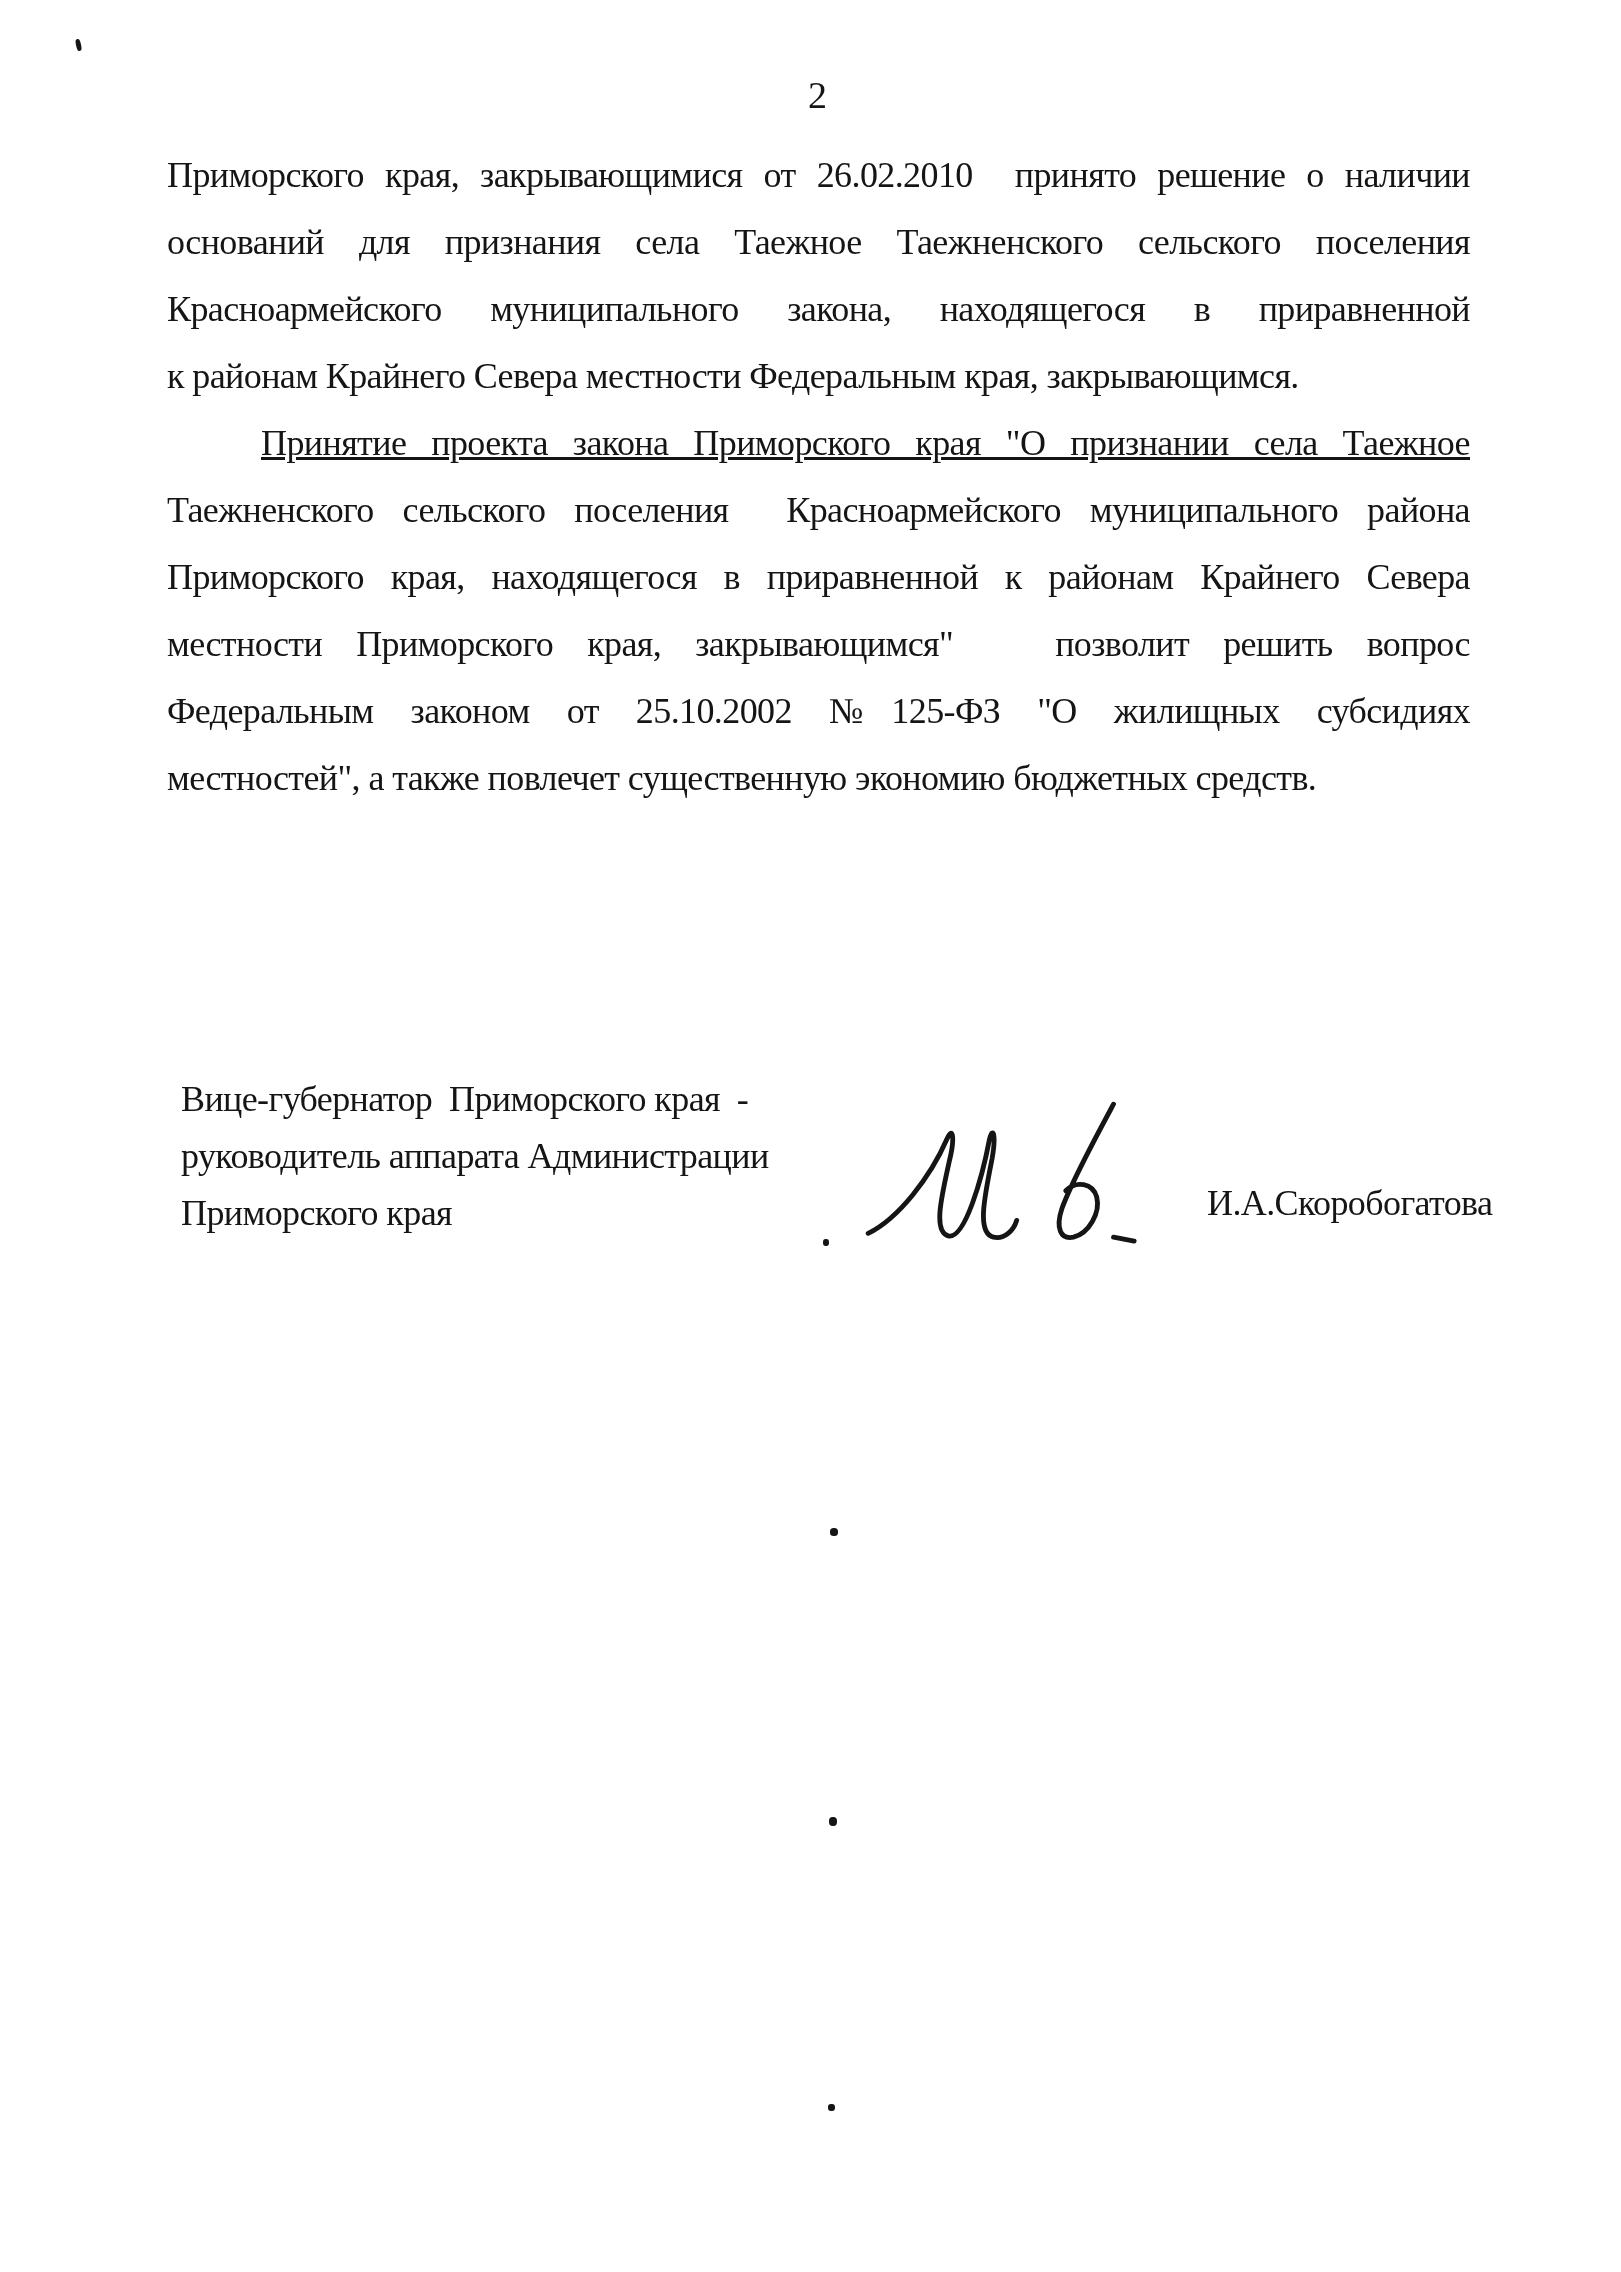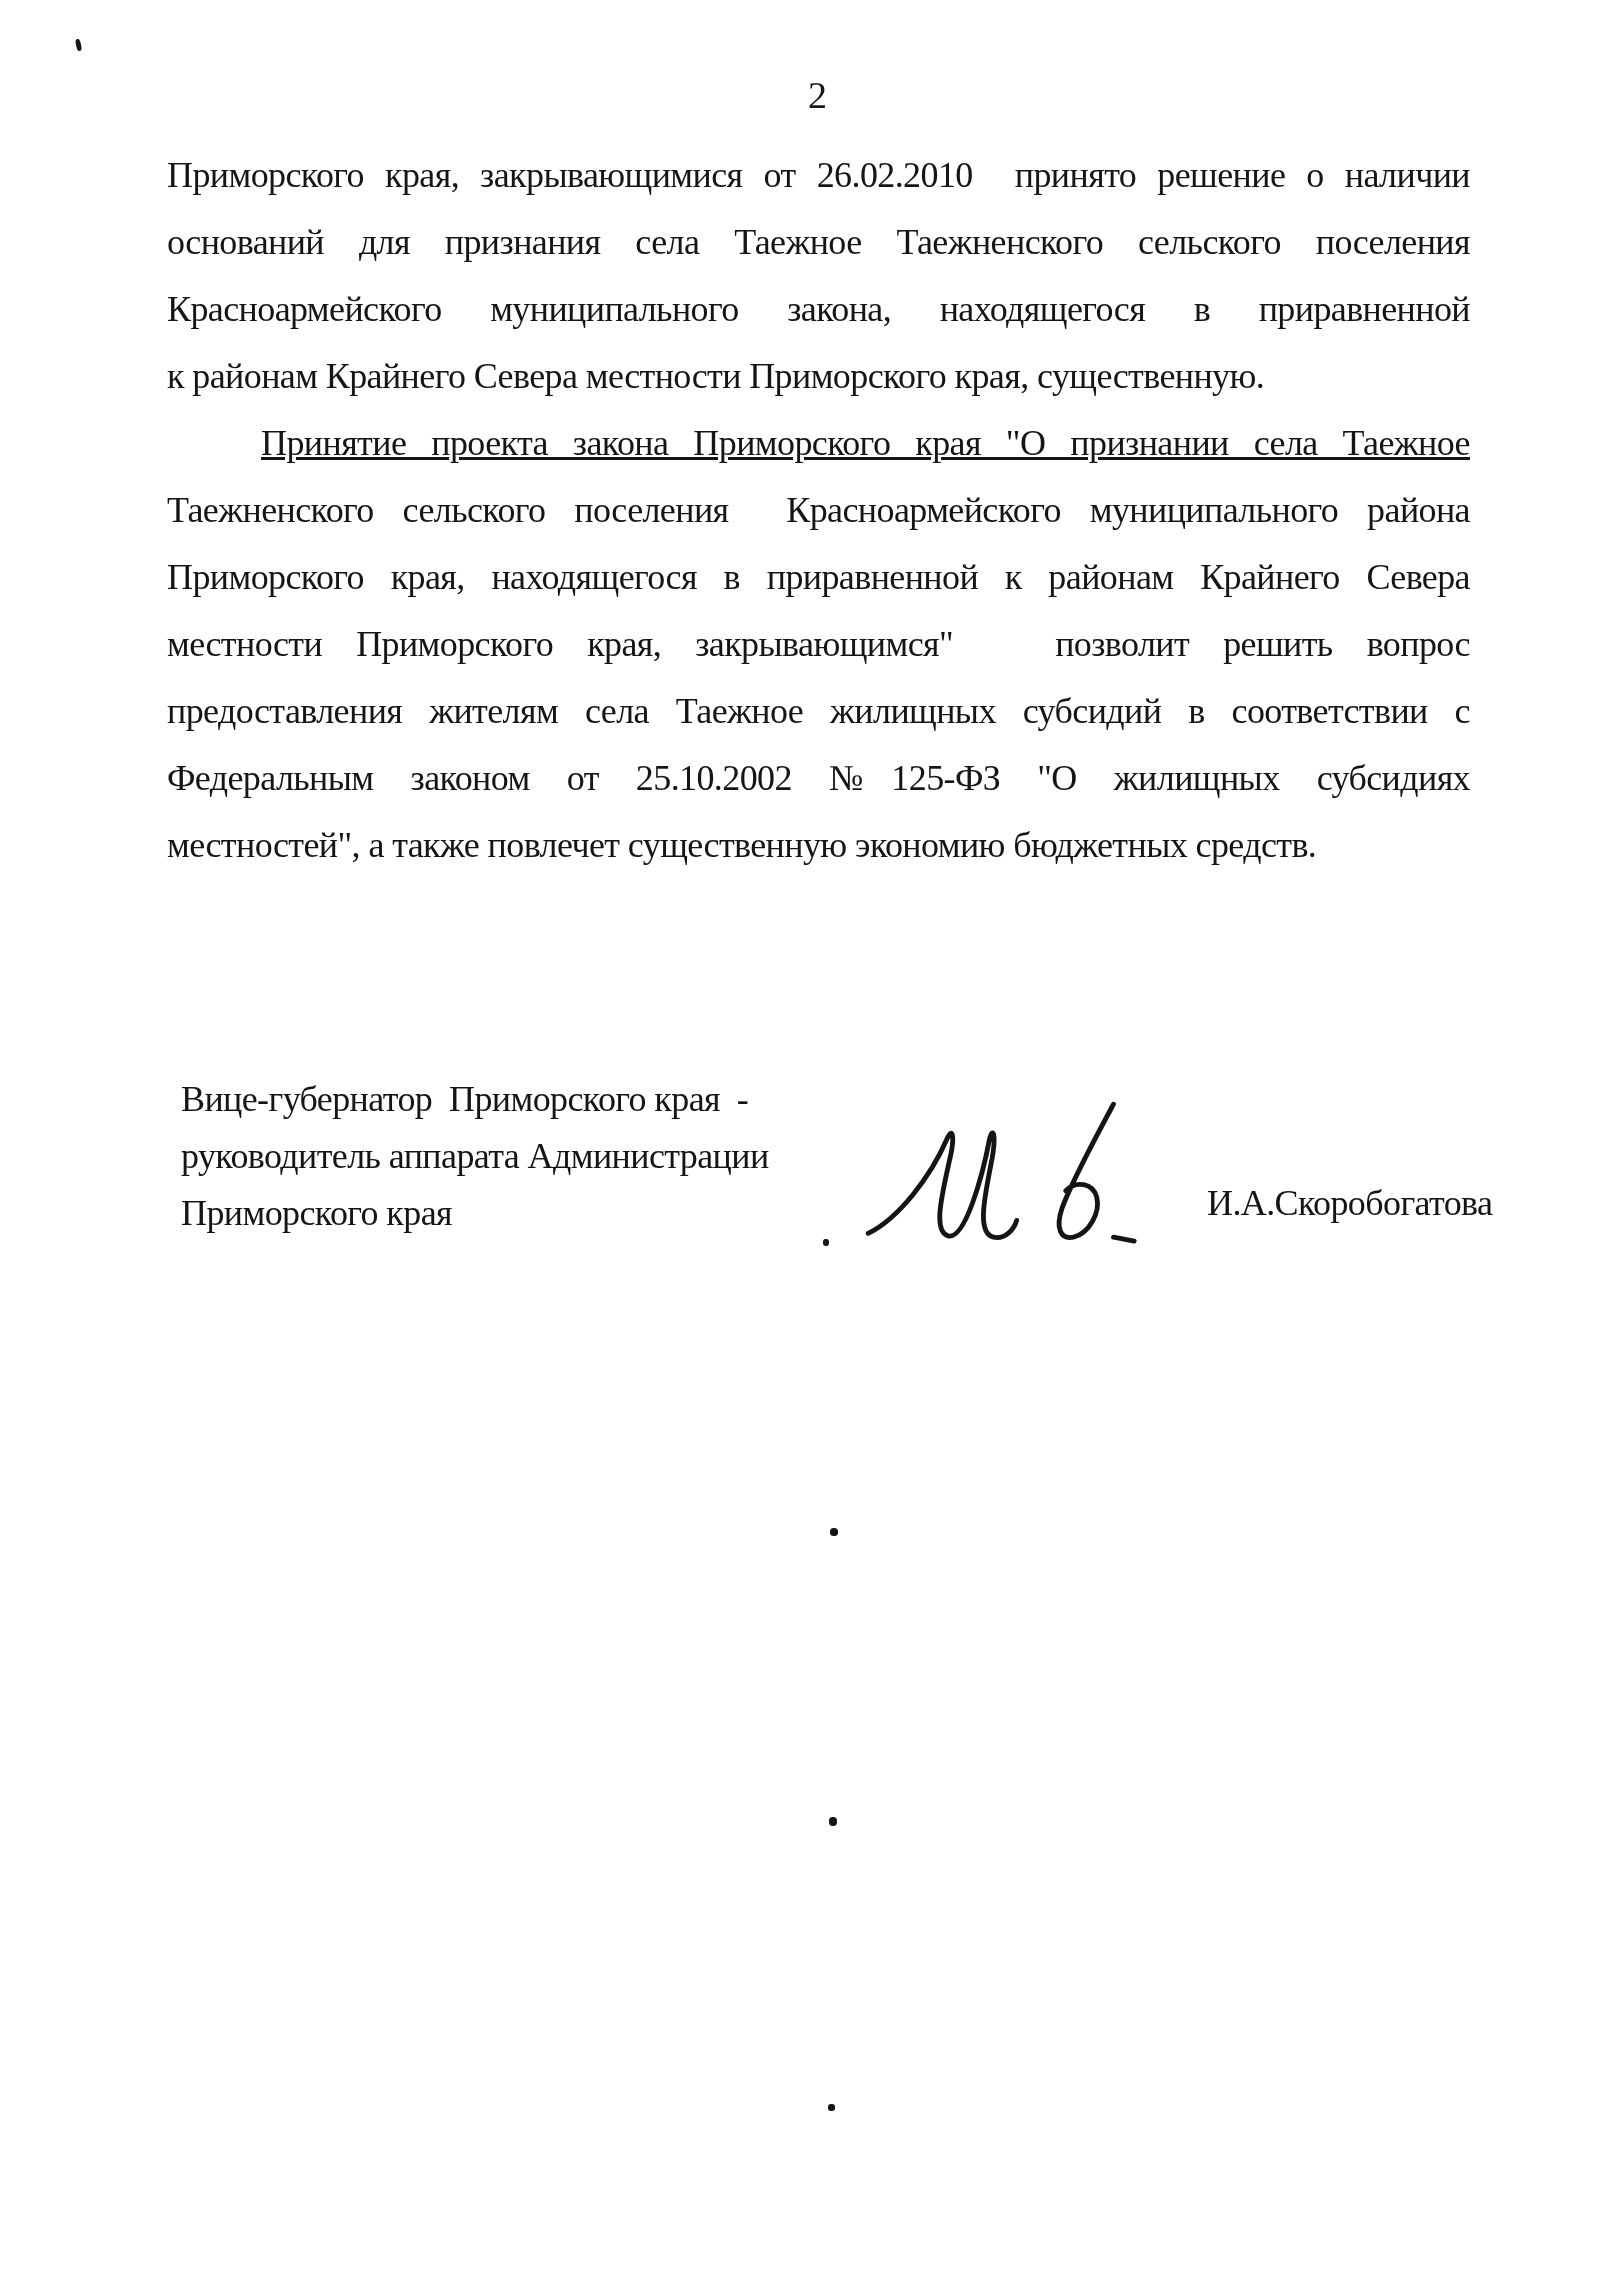--- a/index.html
+++ b/index.html
@@ -58,26 +58,25 @@
 <body>
 
 <div class="page" style="--ink: #151515;">
 
   <div class="page-number">2</div>
 
   <div id="body-text" class="body-text">
       <div class="line just">Приморского края, закрывающимися от 26.02.2010&nbsp; принято решение о наличии</div>
       <div class="line just">оснований для признания села Таежное Таежненского сельского поселения</div>
       <div class="line just">Красноармейского муниципального закона, находящегося в приравненной</div>
-      <div class="line">к районам Крайнего Севера местности Приморского края, существенную.</div>
+      <div class="line">к районам Крайнего Севера местности Федеральным края, закрывающимся.</div>
       <div class="line just ind">Принятие проекта закона Приморского края "О признании села Таежное</div>
       <div class="line just">Таежненского сельского поселения&nbsp; Красноармейского муниципального района</div>
       <div class="line just">Приморского края, находящегося в приравненной к районам Крайнего Севера</div>
       <div class="line just">местности Приморского края, закрывающимся"&nbsp;&nbsp; позволит решить вопрос</div>
-      <div class="line just">предоставления жителям села Таежное жилищных субсидий в соответствии с</div>
       <div class="line just">Федеральным законом от 25.10.2002 №125-ФЗ "О жилищных субсидиях</div>
       <div class="line">местностей", а также повлечет существенную экономию бюджетных средств.</div>
     </div>
 
   <div id="sig-titles" class="sig-titles">
       <div>Вице-губернатор&nbsp; Приморского края&nbsp; -</div>
       <div>руководитель аппарата Администрации</div>
       <div>Приморского края</div>
     </div>
 

